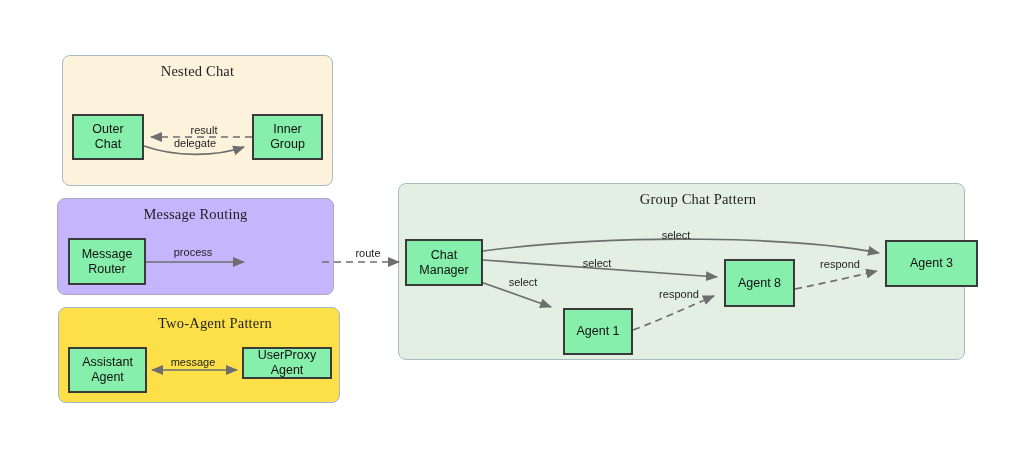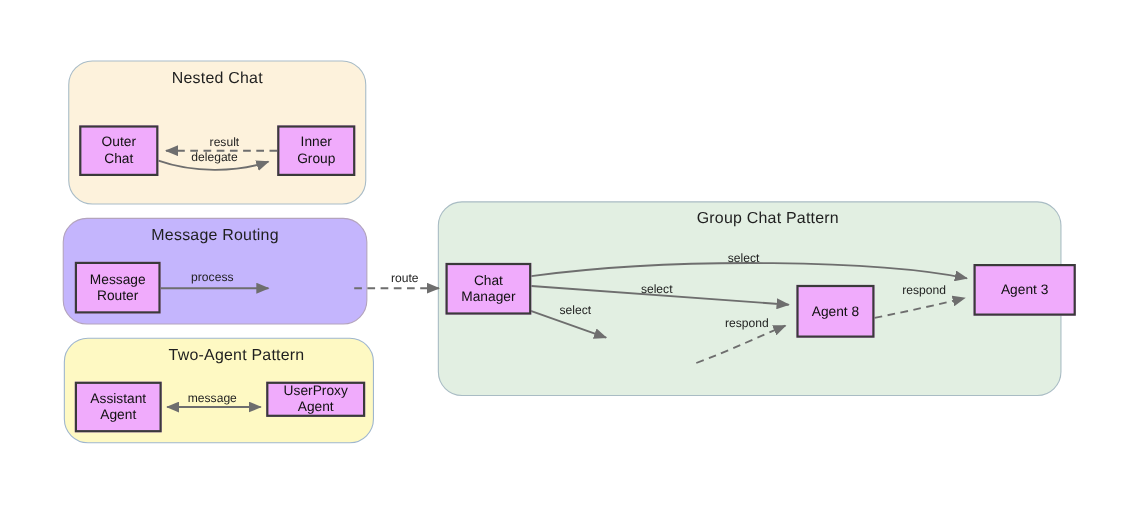--- a/index.html
+++ b/index.html
@@ -1,32 +1,32 @@
 <!DOCTYPE html>
 <html><head>
 <meta charset="utf-8">
 <style>
   html,body{margin:0;padding:0;background:#ffffff;}
   .canvas{
     position:relative;width:1024px;height:461px;background:#ffffff;
     font-family:"Liberation Sans", sans-serif;overflow:hidden;
   }
-  .group{position:absolute;border-radius:22px;border:1px solid;z-index:1;box-sizing:border-box;}
+  .group{position:absolute;border-radius:8px;border:1px solid;z-index:1;box-sizing:border-box;font-family:Liberation Serif, serif;}
   .group-title{
     text-align:center;padding-top:7px;font-size:14.5px;color:#1f1f1f;letter-spacing:.2px;
   }
   .g-nested{left:62px;top:55px;width:271px;height:131px;background:#fdf2dc;border-color:#a9bcc7;}
   .g-routing{left:57px;top:198px;width:277px;height:97px;background:#c4b5fd;border-color:#b3a3bd;}
-  .g-twoagent{left:58px;top:307px;width:282px;height:96px;background:#fef9c3;border-color:#9fb6ce;padding-left:32px;}
+  .g-twoagent{left:58px;top:307px;width:282px;height:96px;background:#fde047;border-color:#9fb6ce;padding-left:32px;}
   .g-groupchat{left:398px;top:183px;width:567px;height:177px;background:#e2efe2;border-color:#a9bcc4;padding-left:33px;}
   .edges{position:absolute;left:0;top:0;z-index:2;}
   .edge{fill:none;stroke:#6e6e6e;stroke-width:1.7px;}
   .edge.dashed{stroke-dasharray:7 5;}
   .node{
-    position:absolute;z-index:3;background:#f0abfc;border:2px solid #3a3a3a;box-sizing:border-box;
+    position:absolute;z-index:3;background:#86efac;border:2px solid #3a3a3a;box-sizing:border-box;
     display:flex;align-items:center;justify-content:center;text-align:center;
     font-size:12.5px;line-height:1.2;color:#111;white-space:pre-line;
   }
   .edge-label{
     position:absolute;z-index:4;transform:translateX(-50%);
     font-size:11px;color:#1f1f1f;white-space:nowrap;
   }
 </style>
 </head>
 <body>
@@ -82,20 +82,21 @@
   <div class="node" style="left:252px;top:114px;width:71px;height:46px">Inner
 Group</div>
   <div class="node" style="left:68px;top:238px;width:78px;height:47px">Message
 Router</div>
   <div class="node" style="left:68px;top:347px;width:79px;height:46px">Assistant
 Agent</div>
   <div class="node" style="left:242px;top:347px;width:90px;height:32px">UserProxy
 Agent</div>
   <div class="node" style="left:405px;top:239px;width:78px;height:47px">Chat
 Manager</div>
+  <div class="node" style="left:563px;top:308px;width:70px;height:47px">Agent 1</div>
   <div class="node" style="left:724px;top:259px;width:71px;height:48px">Agent 8</div>
   <div class="node" style="left:885px;top:240px;width:93px;height:47px">Agent 3</div>
 
   <div class="edge-label" style="left:204px;top:124px">result</div>
   <div class="edge-label" style="left:195px;top:137px">delegate</div>
   <div class="edge-label" style="left:193px;top:246px">process</div>
   <div class="edge-label" style="left:368px;top:247px">route</div>
   <div class="edge-label" style="left:193px;top:356px">message</div>
   <div class="edge-label" style="left:676px;top:229px">select</div>
   <div class="edge-label" style="left:597px;top:257px">select</div>

